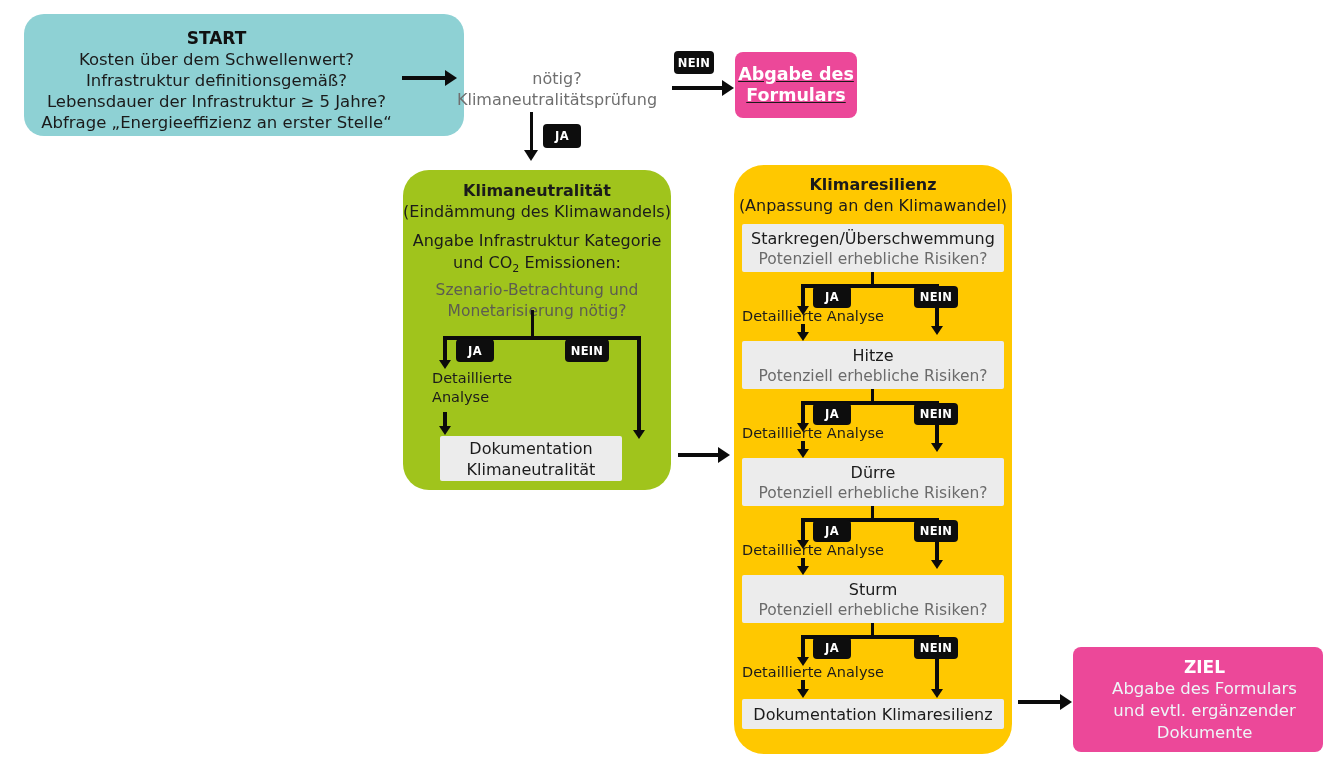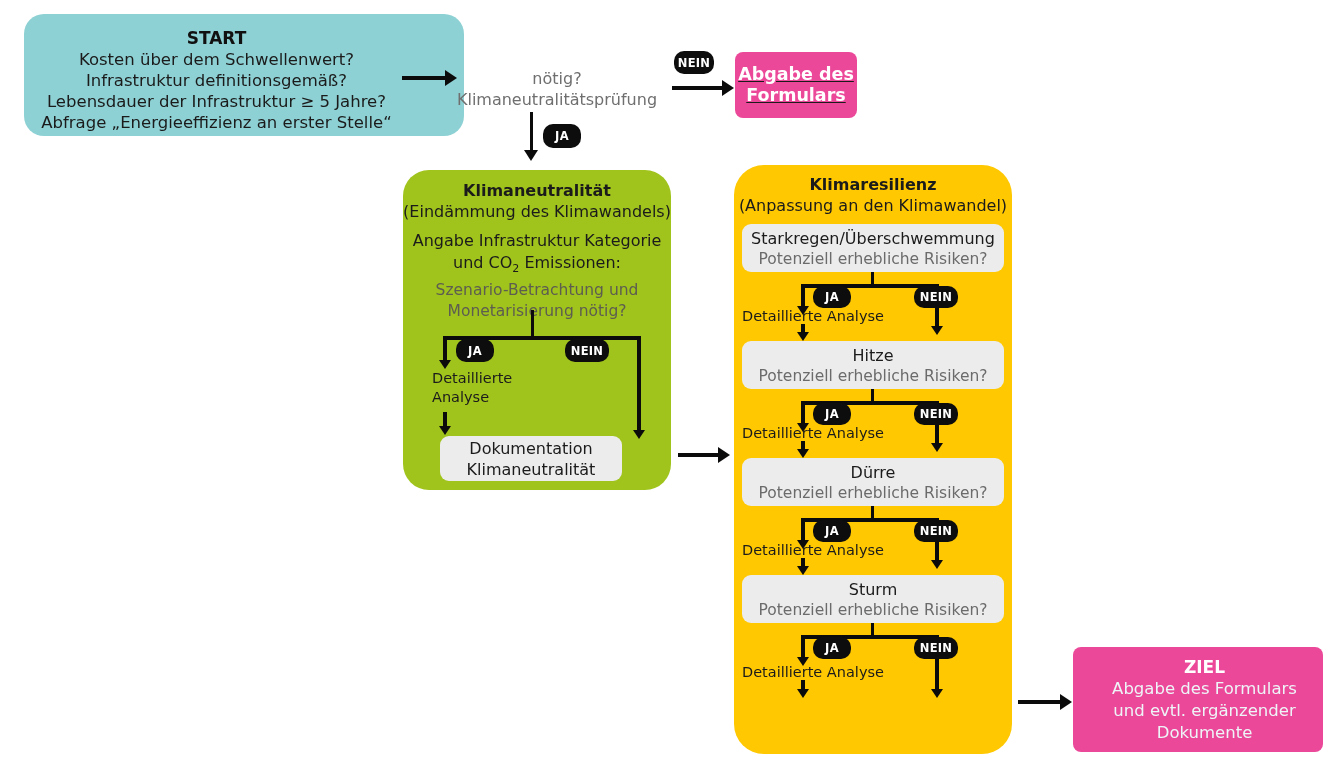--- a/index.html
+++ b/index.html
@@ -36,30 +36,30 @@
   .sect-sub{font-size:16px;color:#1b1b1b;line-height:21px;text-align:center;}
 
   .green-body-dark{font-size:16px;color:#1b1b1b;line-height:22px;text-align:center;}
   .green-body-gray{font-size:15.5px;color:#5d5d50;line-height:21px;text-align:center;}
 
   .detail-txt{font-size:14.5px;color:#1b1b1b;line-height:19px;}
 
   
   .card{
     position:absolute;box-sizing:border-box;
-    background:#ececec;border-radius:9px;
+    background:#ececec;border-radius:2px;
     display:flex;flex-direction:column;align-items:center;justify-content:center;
   }
   .card-t{font-size:16px;color:#1b1b1b;line-height:21px;text-align:center;}
   .card-s{font-size:15.5px;color:#6b6b6b;line-height:20px;text-align:center;}
 
   
   .badge{
     position:absolute;box-sizing:border-box;
-    background:#0d0d0d;border-radius:10px;
+    background:#0d0d0d;border-radius:4px;
     color:#ffffff;font-size:11.5px;font-weight:bold;
     display:flex;align-items:center;justify-content:center;
     letter-spacing:0.3px;
   }
 
   
   .vline{position:absolute;background:#0b0b0b;width:4px;}
   .hline{position:absolute;background:#0b0b0b;height:4px;}
   .arrow-down{
     position:absolute;width:0;height:0;
@@ -221,20 +221,23 @@
   <div class="vline" style="left:801px;top:635px;width:4px;height:24px;"></div>
   <div class="arrow-down-sm" style="left:797px;top:657px;"></div>
   <div class="badge" style="left:813px;top:637px;width:38px;height:22px;">JA</div>
   <div class="vline" style="left:935px;top:635px;width:4px;height:56px;"></div>
   <div class="arrow-down-sm" style="left:931px;top:689px;"></div>
   <div class="badge" style="left:914px;top:637px;width:44px;height:22px;">NEIN</div>
   <div class="detail-txt abs" style="left:742px;top:663px;width:180px;">Detaillierte Analyse</div>
   <div class="vline" style="left:801px;top:680px;width:4px;height:11px;"></div>
   <div class="arrow-down-sm" style="left:797px;top:689px;"></div>
 
+  <div class="card" style="left:742px;top:699px;width:262px;height:30px;">
+    <div class="card-t">Dokumentation Klimaresilienz</div>
+  </div>
 
   <div class="hline" style="left:1018px;top:700px;width:44px;"></div>
   <div class="arrow-right" style="left:1060px;top:694px;"></div>
 
   <div class="block block-navy" style="left:1073px;top:647px;width:250px;height:105px;">
     <div class="abs ctr" style="left:0;top:9px;width:263px;">
       <div class="navy-title">ZIEL</div>
       <div class="navy-line">Abgabe des Formulars</div>
       <div class="navy-line">und evtl. ergänzender</div>
       <div class="navy-line">Dokumente</div>

